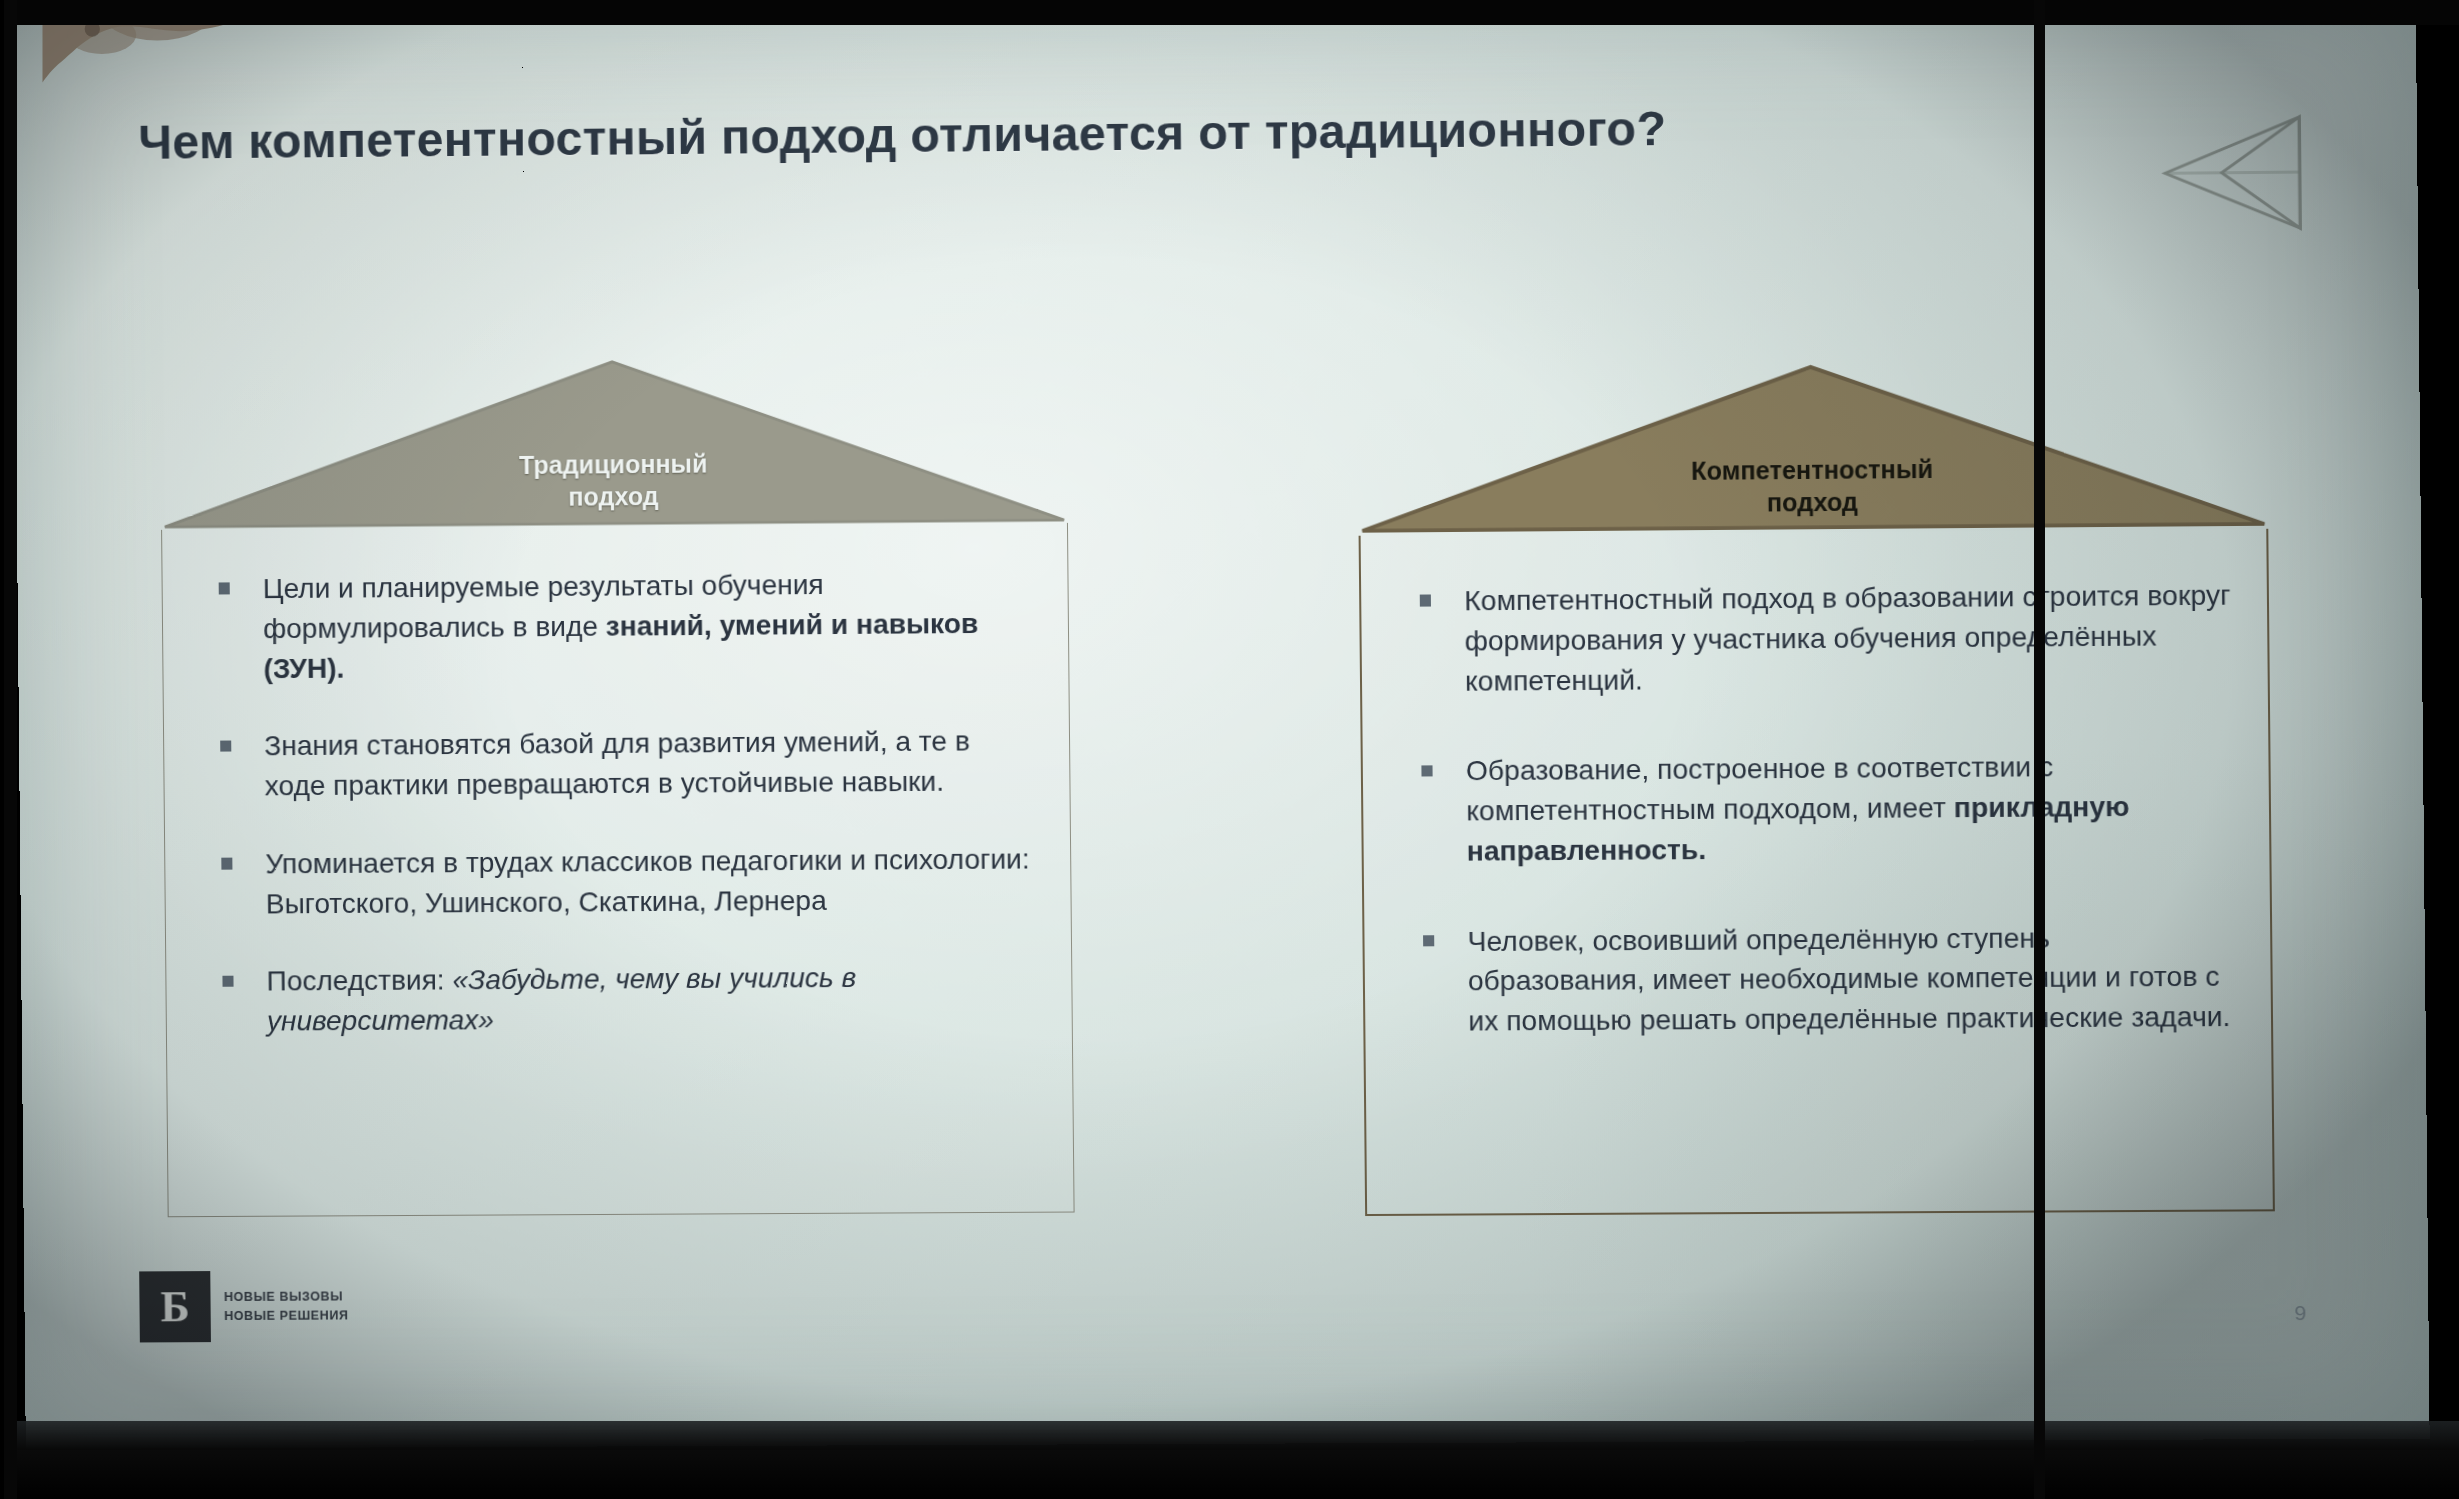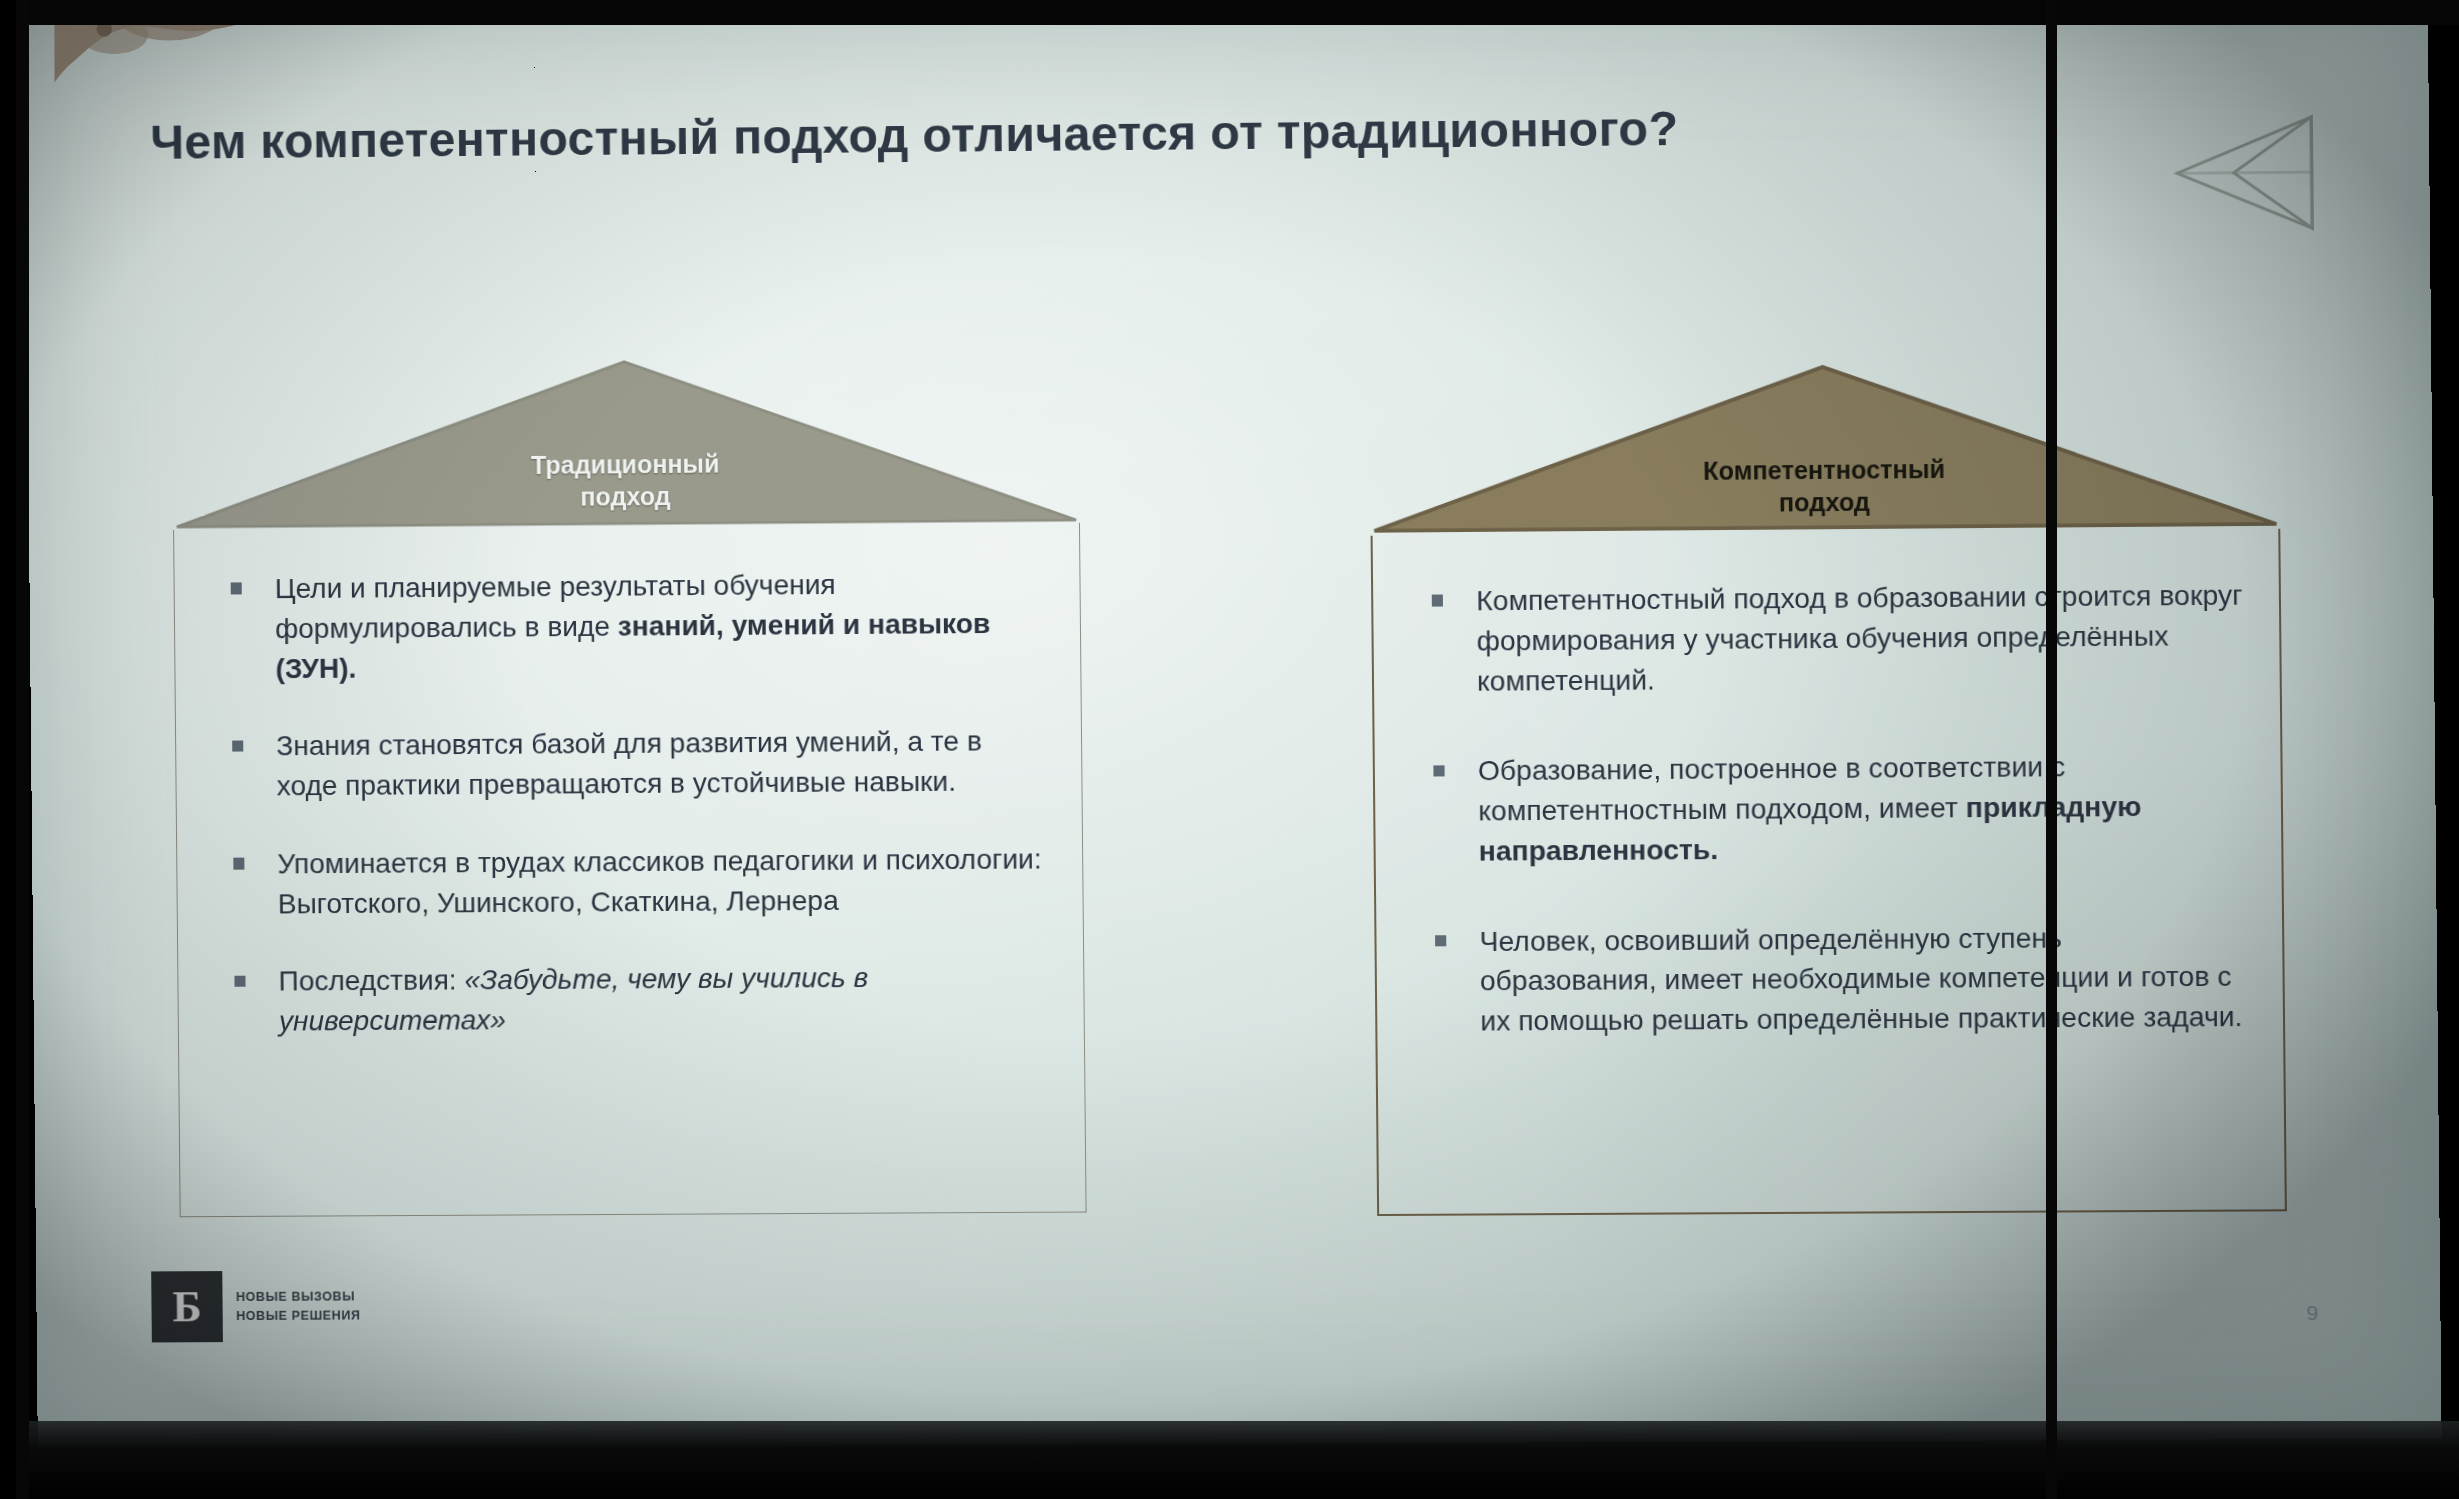--- a/index.html
+++ b/index.html
@@ -10,21 +10,21 @@
   body {
     width: 2459px;
     height: 1500px;
     overflow: hidden;
     font-family: "Liberation Sans", sans-serif;
   }
 
   
   #screen {
     position: absolute;
-    left: 16px;
+    left: 4px;
     top: 0;
     width: 2041px;
     height: 1500px;
     background: #000;
   }
 
   .slide-wrap {
     position: absolute;
     left: 7.7px;
     top: 7.7px;

